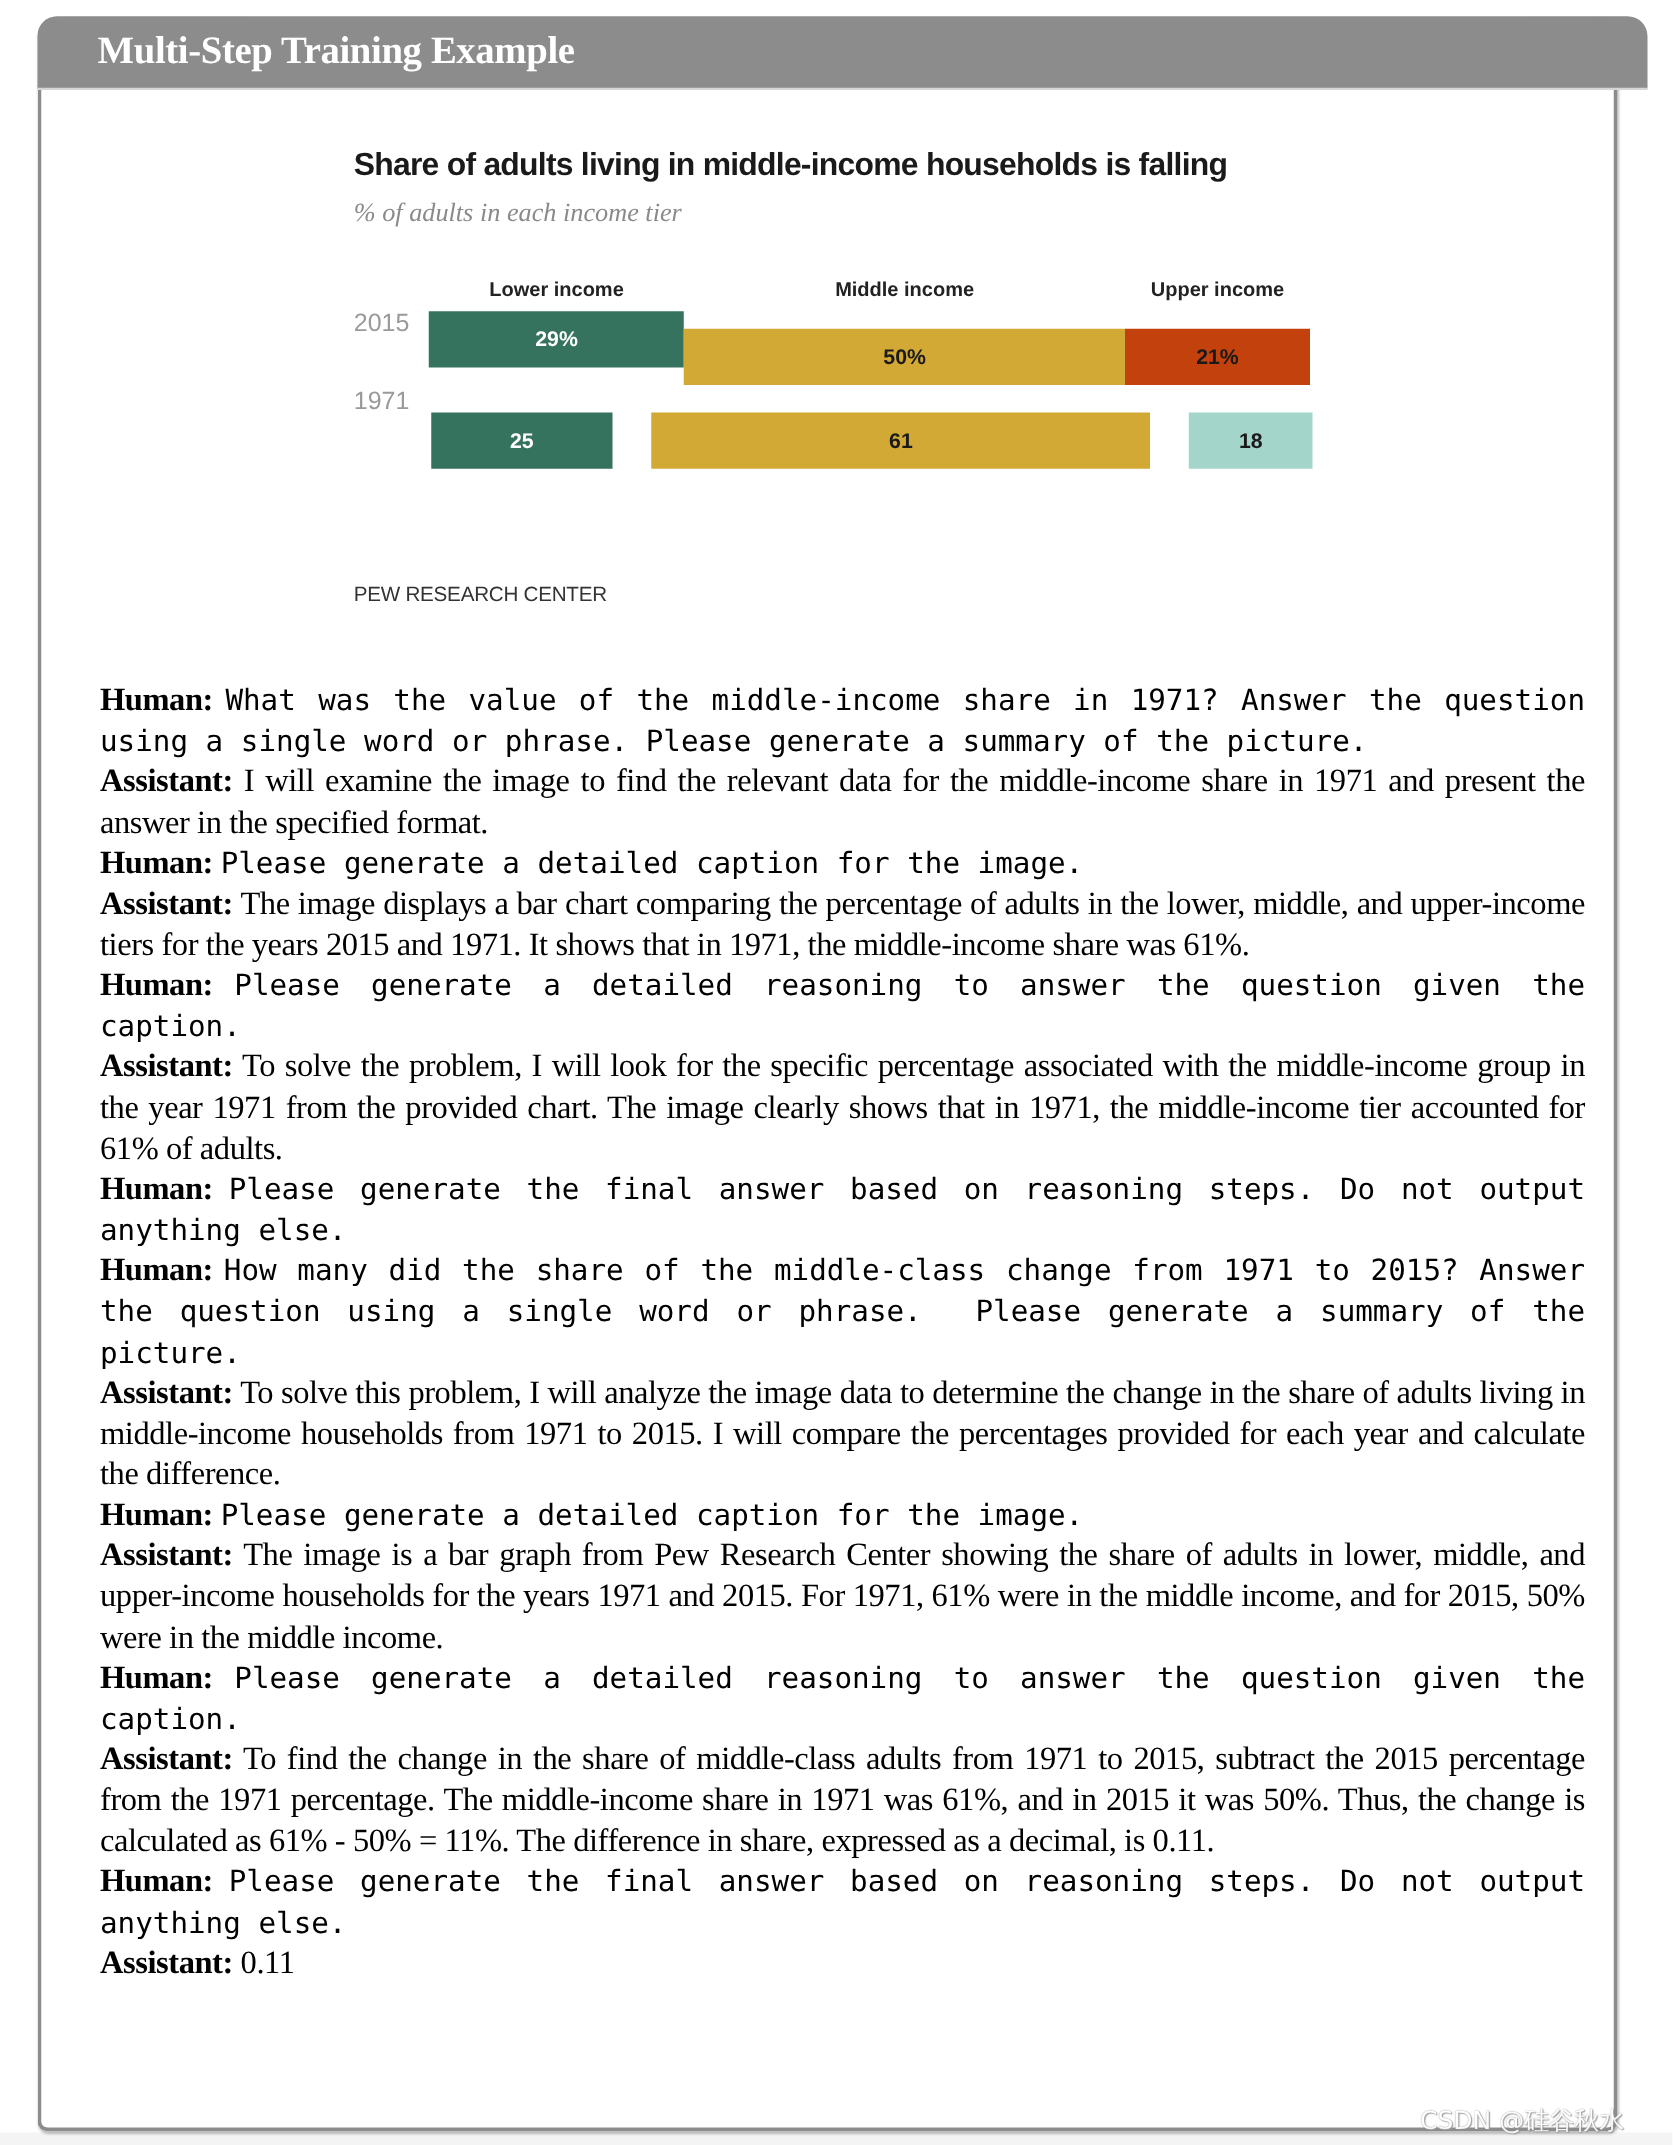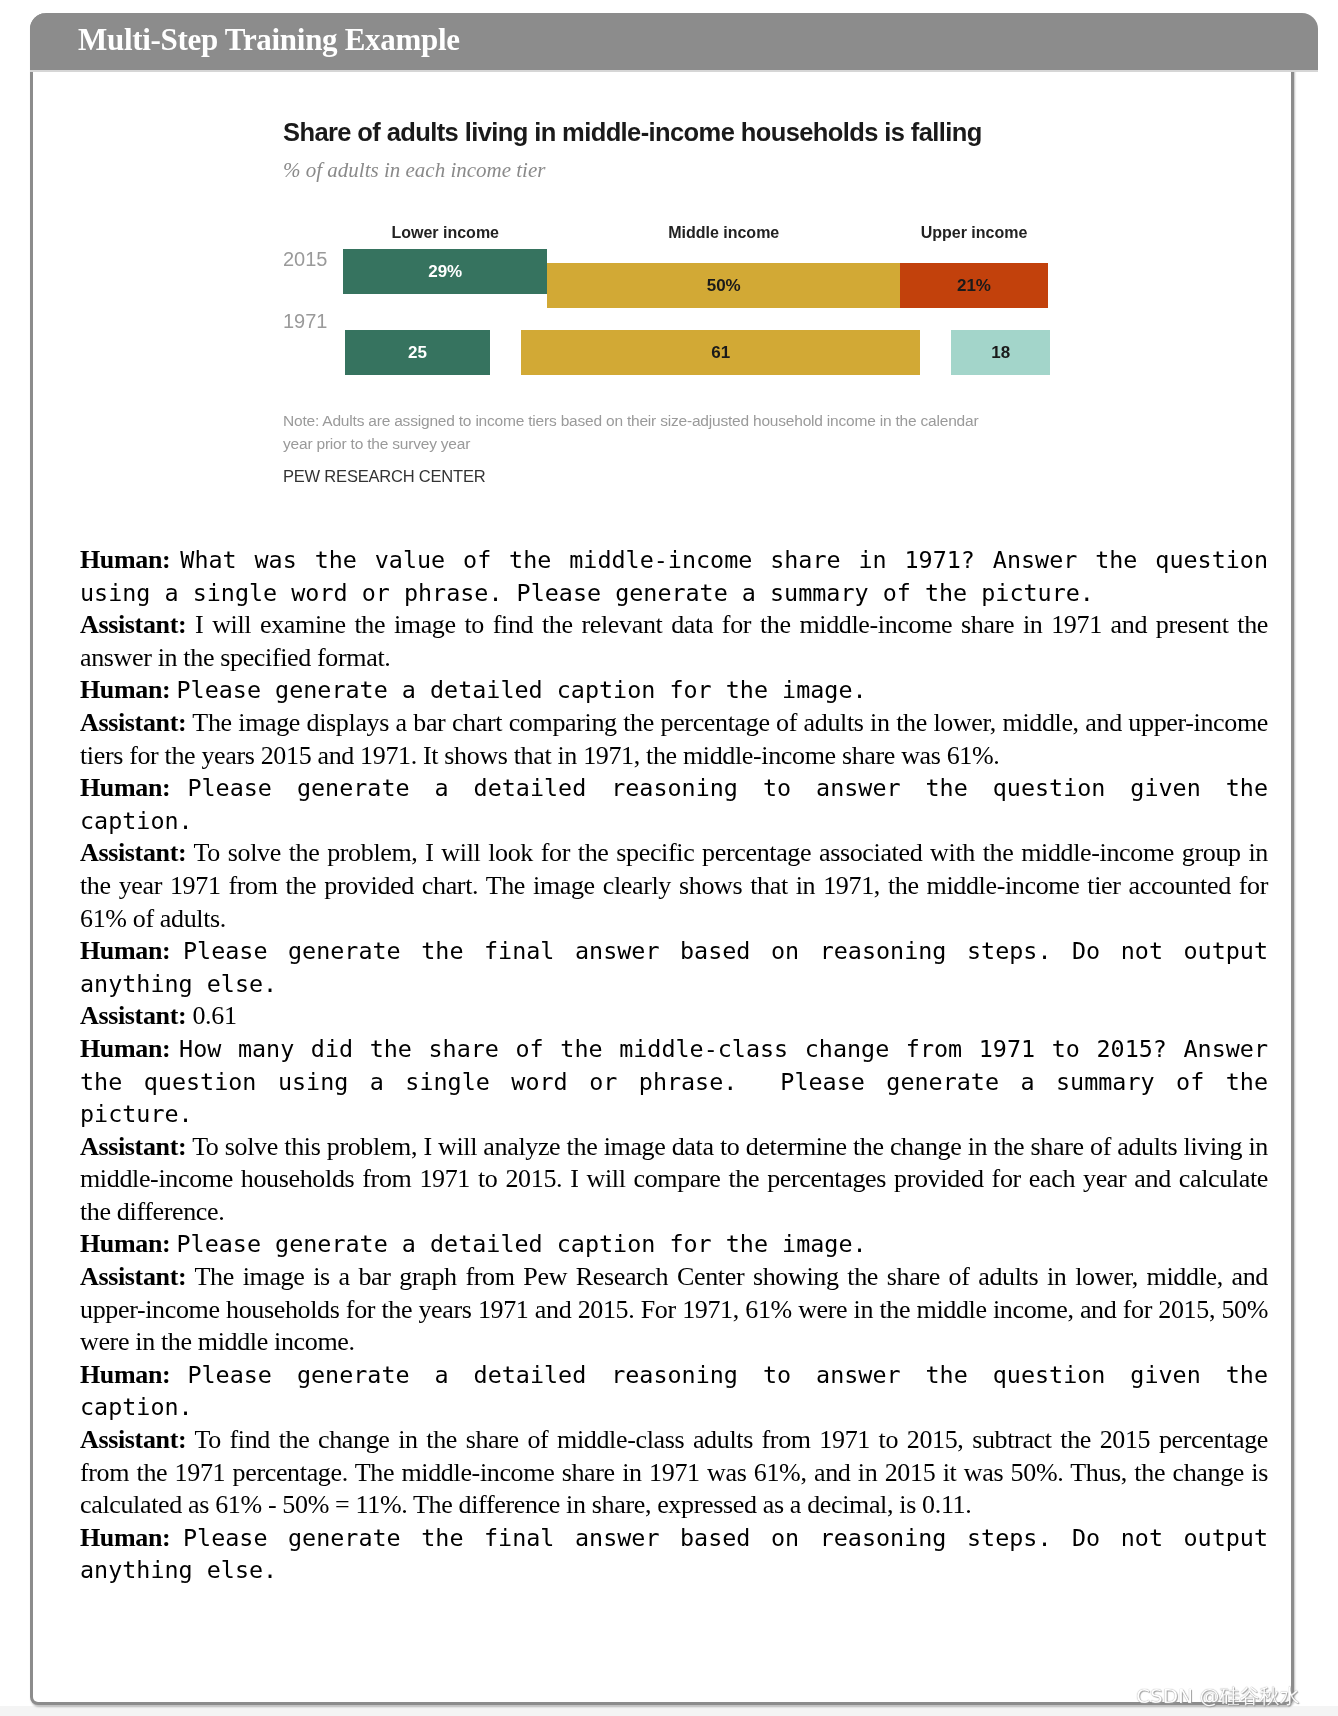--- a/index.html
+++ b/index.html
@@ -112,35 +112,34 @@
       <div class="seg" style="left: 345px; top: 330px; width: 145px; height: 45px; background: rgb(54, 115, 95); color: rgb(255, 255, 255);">
         <span>25</span>
       </div>
       <div class="seg" style="left: 521.25px; top: 330px; width: 399px; height: 45px; background: rgb(210, 169, 53); color: rgb(26, 26, 26);">
         <span>61</span>
       </div>
       <div class="seg" style="left: 951.3px; top: 330px; width: 98.7px; height: 45px; background: rgb(163, 213, 202); color: rgb(26, 26, 26);">
         <span>18</span>
       </div>
     </div>
-  <div class="chart-note">Note: Adults are assigned to income tiers based on their size-adjusted household income in the calendar year prior to the survey year</div>
   <div class="chart-source">PEW RESEARCH CENTER</div>
 </div>
 
 <div class="dialogue" id="dialogue">
     <div class="turn human"><span class="speaker">Human:</span> <span class="msg">What was the value of the middle-income share in 1971? Answer the question using a single word or phrase. Please generate a summary of the picture.</span></div>
     <div class="turn assistant"><span class="speaker">Assistant:</span> <span class="msg">I will examine the image to find the relevant data for the middle-income share in 1971 and present the answer in the specified format.</span></div>
     <div class="turn human"><span class="speaker">Human:</span> <span class="msg">Please generate a detailed caption for the image.</span></div>
     <div class="turn assistant"><span class="speaker">Assistant:</span> <span class="msg">The image displays a bar chart comparing the percentage of adults in the lower, middle, and upper-income tiers for the years 2015 and 1971. It shows that in 1971, the middle-income share was 61%.</span></div>
     <div class="turn human"><span class="speaker">Human:</span> <span class="msg">Please generate a detailed reasoning to answer the question given the caption.</span></div>
     <div class="turn assistant"><span class="speaker">Assistant:</span> <span class="msg">To solve the problem, I will look for the specific percentage associated with the middle-income group in the year 1971 from the provided chart. The image clearly shows that in 1971, the middle-income tier accounted for 61% of adults.</span></div>
     <div class="turn human"><span class="speaker">Human:</span> <span class="msg">Please generate the final answer based on reasoning steps. Do not output anything else.</span></div>
-    <div class="turn assistant"><span class="speaker">Assistant:</span> <span class="msg">0.61</span></div>
     <div class="turn human"><span class="speaker">Human:</span> <span class="msg">How many did the share of the middle-class change from 1971 to 2015? Answer the question using a single word or phrase.  Please generate a summary of the picture.</span></div>
     <div class="turn assistant"><span class="speaker">Assistant:</span> <span class="msg">To solve this problem, I will analyze the image data to determine the change in the share of adults living in middle-income households from 1971 to 2015. I will compare the percentages provided for each year and calculate the difference.</span></div>
     <div class="turn human"><span class="speaker">Human:</span> <span class="msg">Please generate a detailed caption for the image.</span></div>
     <div class="turn assistant"><span class="speaker">Assistant:</span> <span class="msg">The image is a bar graph from Pew Research Center showing the share of adults in lower, middle, and upper-income households for the years 1971 and 2015. For 1971, 61% were in the middle income, and for 2015, 50% were in the middle income.</span></div>
     <div class="turn human"><span class="speaker">Human:</span> <span class="msg">Please generate a detailed reasoning to answer the question given the caption.</span></div>
     <div class="turn assistant"><span class="speaker">Assistant:</span> <span class="msg">To find the change in the share of middle-class adults from 1971 to 2015, subtract the 2015 percentage from the 1971 percentage. The middle-income share in 1971 was 61%, and in 2015 it was 50%.  Thus, the change is calculated as 61% - 50% = 11%.  The difference in share, expressed as a decimal, is 0.11.</span></div>
     <div class="turn human"><span class="speaker">Human:</span> <span class="msg">Please generate the final answer based on reasoning steps. Do not output anything else.</span></div>
+    <div class="turn assistant"><span class="speaker">Assistant:</span> <span class="msg">0.11</span></div>
   </div>
 
 <div class="watermark">CSDN @硅谷秋水</div>
 
 </body></html>

